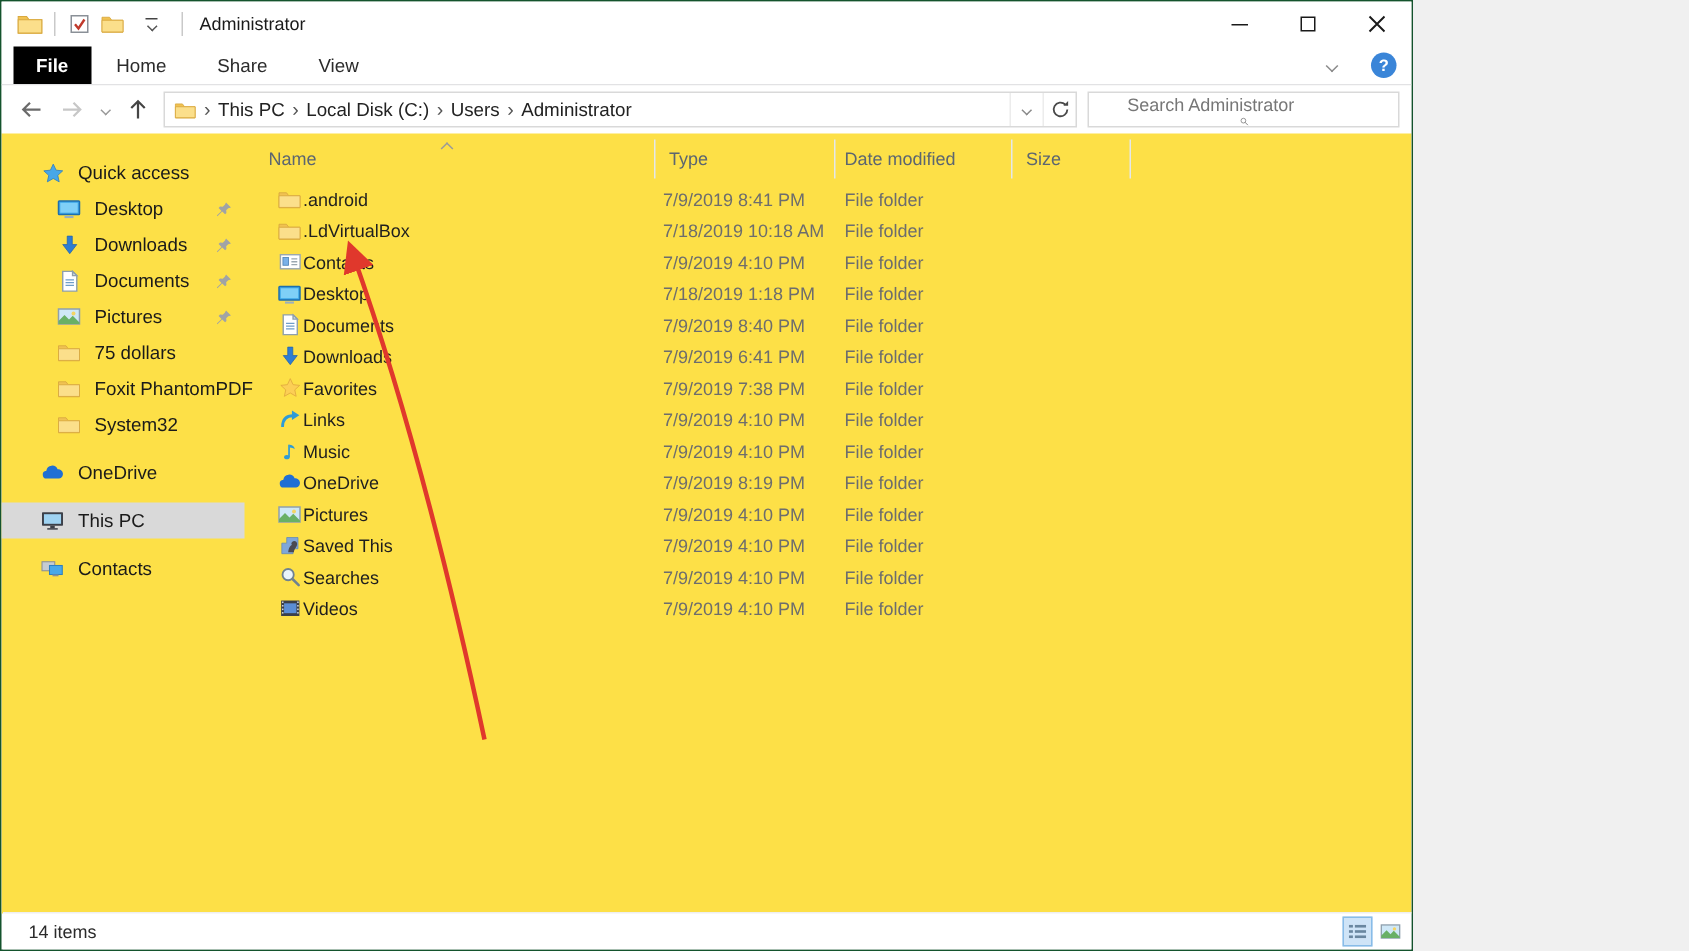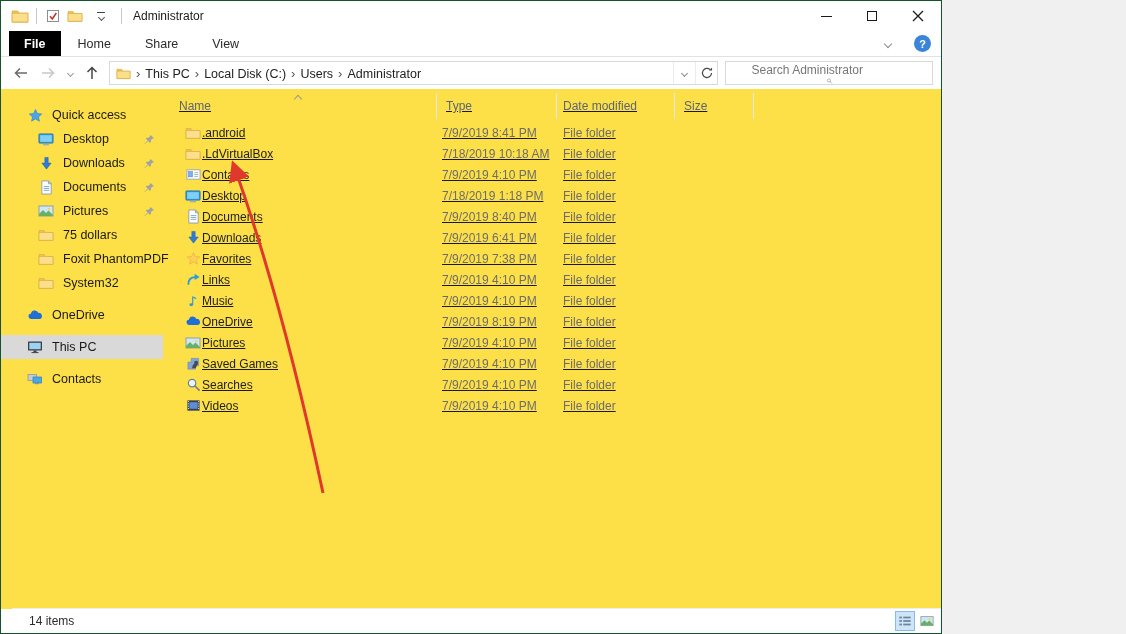--- a/index.html
+++ b/index.html
@@ -48,37 +48,37 @@
   .main{display:flex;height:520px;background:#fde047;}
   .sidebar{width:162px;padding-top:14px;flex-shrink:0;font-size:12.5px;}
   .side-item{height:24px;display:flex;align-items:center;gap:9px;padding-right:8px;}
   .side-item.lvl0{padding-left:26px;}
   .side-item.lvl1{padding-left:37px;}
   .side-item.gap{margin-top:8px;}
   .side-item.selected{background:#d9d9d9;}
   .side-label{white-space:nowrap;color:#1a1a1a;}
   .pin{margin-left:auto;display:flex;align-items:center;}
   .ficon{width:16px;height:16px;display:flex;align-items:center;justify-content:center;flex-shrink:0;}
-  .content{flex:1;position:relative;padding-top:2px;text-decoration:underline;}
+  .content{flex:1;position:relative;padding-top:2px;}
   .col-headers{display:flex;height:26px;align-items:center;font-size:12px;color:#5c6670;position:relative;margin-top:2px;}
   .col-h{height:100%;display:flex;align-items:center;}
   .col-h + .col-h{border-left:1px solid #e4e7ea;}
   .col-h.name{width:273px;padding-left:16px;position:relative;}
   .col-h.date{width:118px;padding-left:6px;}
   .col-h.type{width:120px;padding-left:9px;}
   .col-h.size{width:80px;padding-left:9px;border-right:1px solid #e4e7ea;}
   .sort-caret{position:absolute;left:132px;top:3px;}
   .rows{margin-top:3px;}
   .frow{display:flex;height:21px;align-items:center;font-size:12px;}
   .cell-name{width:273px;display:flex;align-items:center;gap:1px;padding-left:22px;color:#1f1f1f;}
   .cell-date{width:118px;padding-left:6px;color:#6d6d6d;}
   .cell-type{width:120px;padding-left:9px;color:#6d6d6d;}
   .cell-size{width:80px;padding-left:9px;color:#6d6d6d;}
   
-  .statusbar{position:absolute;left:11px;right:0;bottom:0;height:25px;border-top:1px solid #efefef;background:#fff;
+  .statusbar{position:absolute;left:1px;right:0;bottom:0;height:25px;border-top:1px solid #efefef;background:#fff;
     display:flex;align-items:center;padding-left:17px;font-size:12px;color:#2b2b2b;}
   .status-views{position:absolute;right:4px;top:2px;display:flex;gap:2px;}
   .view-btn{width:20px;height:20px;display:flex;align-items:center;justify-content:center;border:1px solid transparent;}
   .view-btn.selected{background:#cfe4f7;border-color:#88bce8;}
   
   .arrow-overlay{position:absolute;left:0;top:0;width:1126px;height:634px;pointer-events:none;z-index:40;}
 </style>
 </head>
 <body>
 
@@ -497,21 +497,21 @@
             <span class="cell-size"></span>
           </div>
           <div class="frow">
             <span class="cell-name">
               <span class="ficon">
                 <svg width="15" height="15" viewBox="0 0 16 16">
                   <path d="M2 6.5h3.5V2.5h8v8H10v3.5H2z" fill="#7fa7d9" stroke="#5d84b5" stroke-width="0.5"></path>
                   <path d="M6.5 13c.2-2.4 1-4.3 2.7-5.4-.6-.4-.5-1.2.1-1.9.8-.9 2.1-1 3-.2.9.9.8 2.6-.2 4-.9 1.2-1.4 2.2-1.5 3.5z" fill="#4a4a52"></path>
                 </svg>
               </span>
-              <span>Saved Games</span>
+              <span>Saved This</span>
             </span>
             <span class="cell-date">7/9/2019 4:10 PM</span>
             <span class="cell-type">File folder</span>
             <span class="cell-size"></span>
           </div>
           <div class="frow">
             <span class="cell-name">
               <span class="ficon">
                 <svg width="15" height="15" viewBox="0 0 16 16">
                   <circle cx="6.5" cy="6.5" r="4" fill="#eaf4fb" stroke="#6f8291" stroke-width="1.3"></circle>

